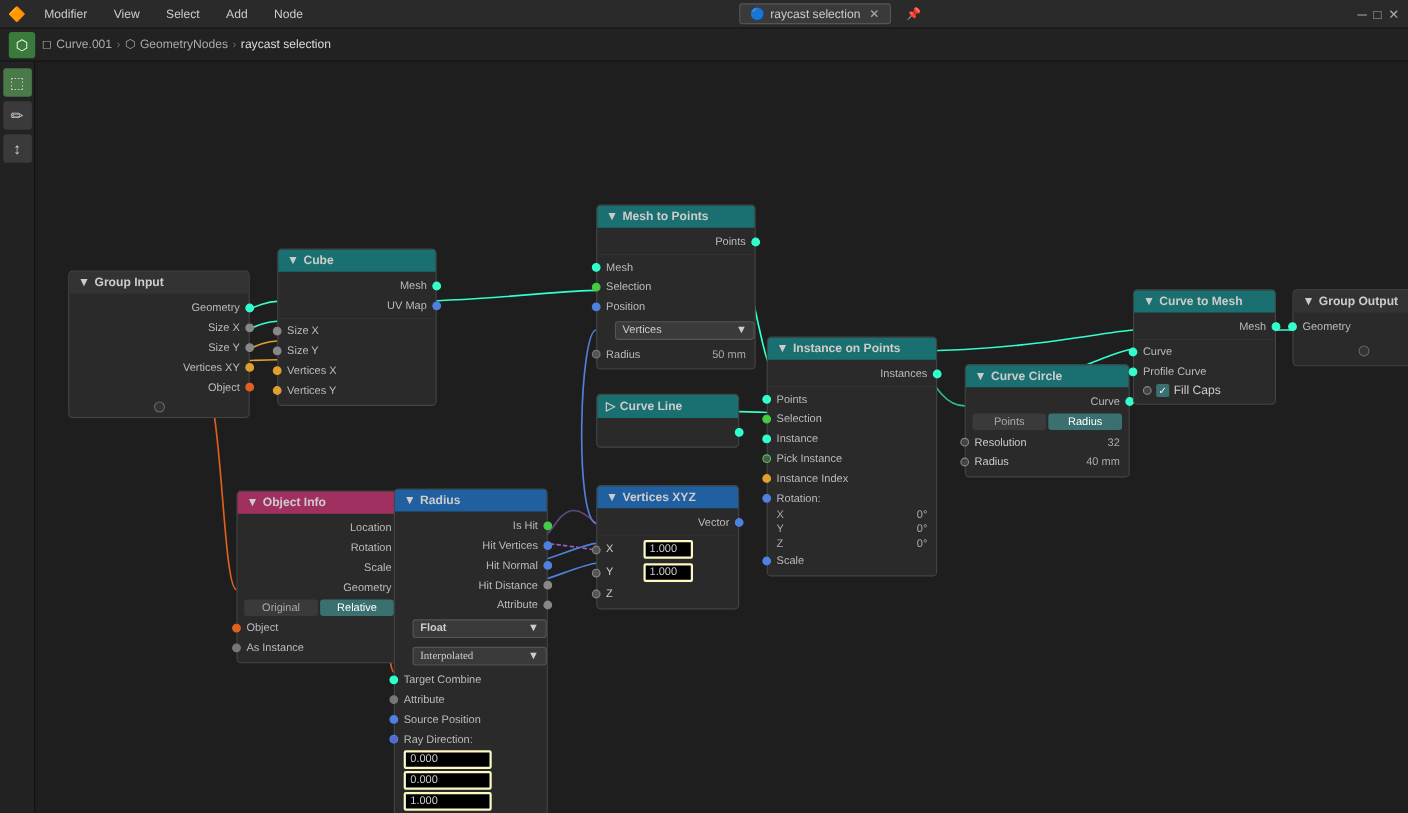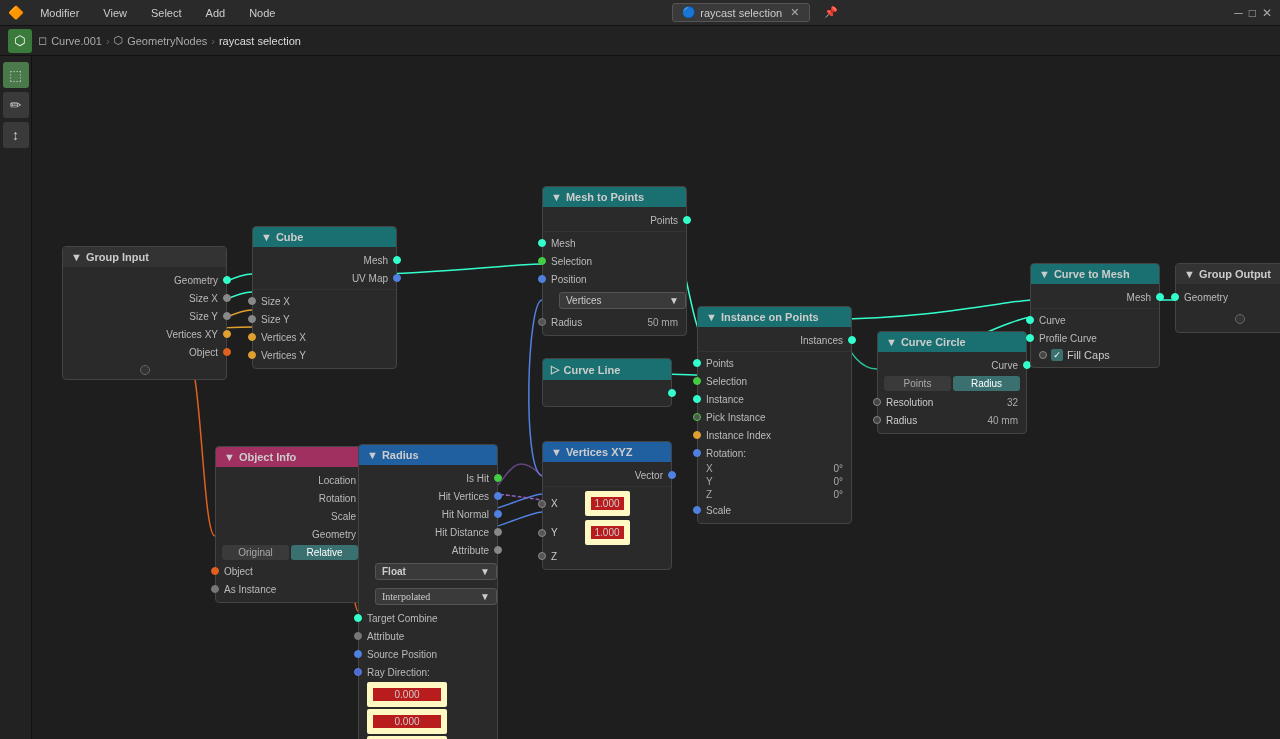--- a/index.html
+++ b/index.html
@@ -214,28 +214,28 @@
     .node-label.left-align {
       text-align: left;
     }
     .hdr-teal { background: #1a7070; }
     .hdr-blue { background: #2060a0; }
     .hdr-pink { background: #a03060; }
     .hdr-dark { background: #333; }
 
     
     .node-input {
-      background: #b91c1c;
-      border: 6px solid #fef9c3;
+      background: #000000;
+      border: 2px solid #fef9c3;
       border-radius: 2px;
       color: #ccc;
       font-size: 10px;
       padding: 1px 4px;
       width: 60px;
-      text-align: center;
+      text-align: left;
     }
 
     
     .node-dropdown {
       background: #3a3a3a;
       border: 1px solid #555;
       border-radius: 3px;
       padding: 2px 6px;
       color: #ccc;
       font-size: 10px;

